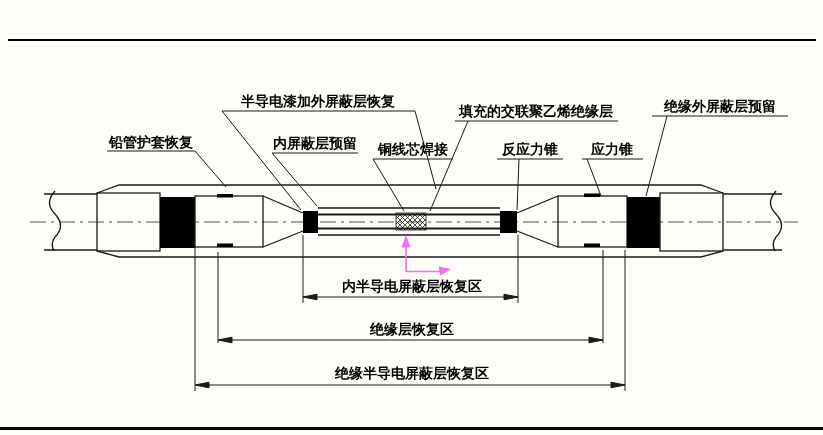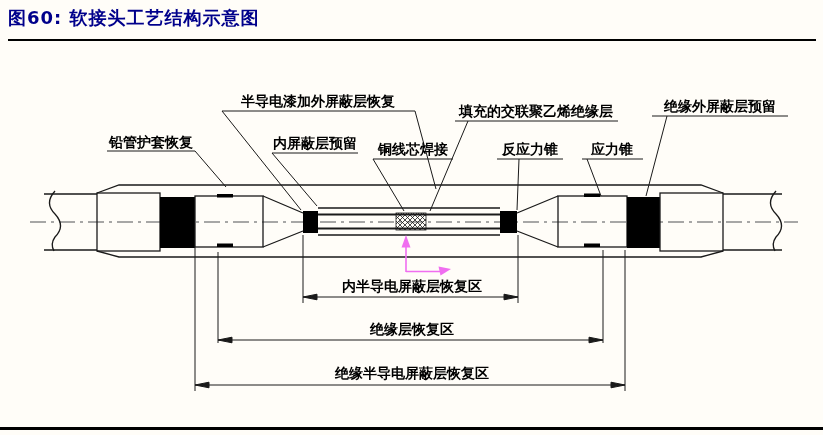--- a/index.html
+++ b/index.html
@@ -12,21 +12,20 @@
   svg{position:absolute;left:0;top:0;}
   svg text{fill:#000;font-weight:bold;}
   .lbl{font-size:14px;}
   .dim{font-size:14px;}
 </style>
 </head>
 <body>
 
 <div class="page">
 
-  <div class="figure-title">图60: 软接头工艺结构示意图</div>
   <div class="title-rule"></div>
 
   <svg width="823" height="435" viewBox="0 0 823 435">
     <defs>
       <pattern id="xhatch" patternUnits="userSpaceOnUse" width="5" height="5">
         <path d="M0,5 L5,0 M0,0 L5,5" stroke="#1a1a1a" stroke-width="0.8"></path>
       </pattern>
     </defs>
 
     <path d="M30,222 H798" stroke="#8a8a8a" stroke-width="1.4" fill="none" stroke-dasharray="16 5 3 5"></path>

